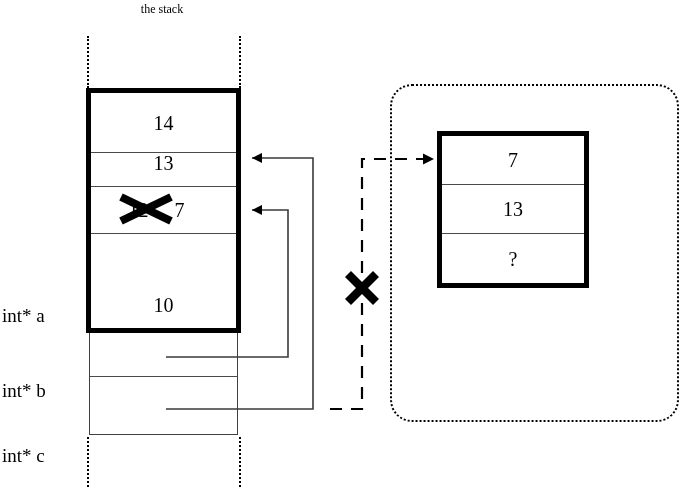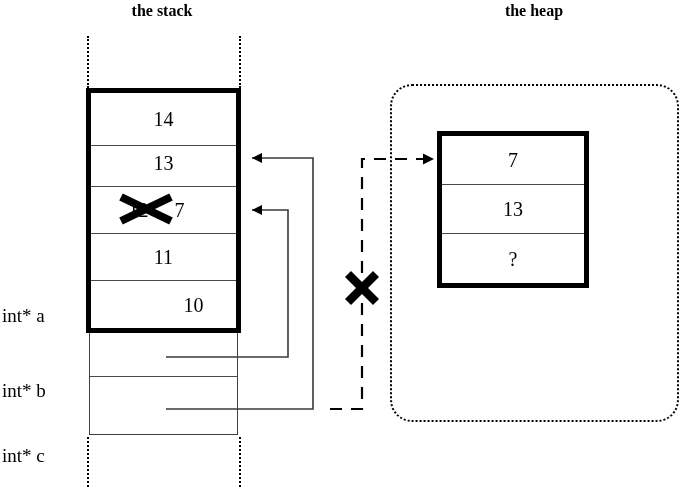--- a/index.html
+++ b/index.html
@@ -10,25 +10,24 @@
   #canvas {
     position: relative;
     width: 692px;
     height: 489px;
     background: #ffffff;
     font-family: "Liberation Serif", "DejaVu Serif", serif;
     overflow: hidden;
   }
   .title {
     position: absolute;
-    font-size: 16px;
+    font-size: 12px;
     color: #000000;
     text-align: center;
     white-space: nowrap;
-    font-weight: bold;
   }
   #title-stack { left: 62px;  top: 2px;  width: 200px; }
   #title-heap  { left: 434px; top: 2px;  width: 200px; }
 
   .var-label {
     position: absolute;
     font-size: 19px;
     color: #000000;
     white-space: nowrap;
     text-align: center;
@@ -129,48 +128,44 @@
     height: 489px;
     pointer-events: none;
   }
 </style>
 </head>
 <body>
 
 <div id="canvas">
 
   <div class="title" id="title-stack">the stack</div>
-  <div class="title" id="title-heap">the heap</div>
 
   <div class="dotted-guide" style="left:87px; top:36px; height:52px;"></div>
   <div class="dotted-guide" style="left:239px; top:36px; height:52px;"></div>
   <div class="dotted-guide" style="left:87px; top:437px; height:50px;"></div>
   <div class="dotted-guide" style="left:239px; top:437px; height:50px;"></div>
 
   <div id="stack-frame">
-    <div class="cell" style="top:0px; height:53px;">
+    <div class="cell" style="top:0px; height:60px;">
       <span>14</span>
     </div>
     <div class="cell" style="top:47px; height:47px;">
       <span>13</span>
     </div>
     <div class="cell" style="top:94px; height:47px;">
       <span class="struck-wrap">
         <span class="struck-val">12</span>
         <svg width="56" height="34" viewBox="0 0 56 34">
           <line x1="3" y1="5" x2="53" y2="29" stroke="#000" stroke-width="8" stroke-linecap="butt"></line>
           <line x1="3" y1="29" x2="53" y2="5" stroke="#000" stroke-width="8" stroke-linecap="butt"></line>
         </svg>
       </span>
       <span>7</span>
     </div>
-    <div class="cell" style="top:141px; height:47px;">
-      <span>11</span>
-    </div>
-    <div class="cell last" style="top:188px; height:47px;margin-left:30px;">
+    <div class="cell last" style="top:188px; height:47px;">
       <span>10</span>
     </div>
   </div>
 
   <div id="stack-tail">
     <div class="cell cell-empty" style="top:0px; height:44px;">
       <span></span>
     </div>
     <div class="cell cell-empty last" style="top:44px; height:56px;">
       <span></span>

